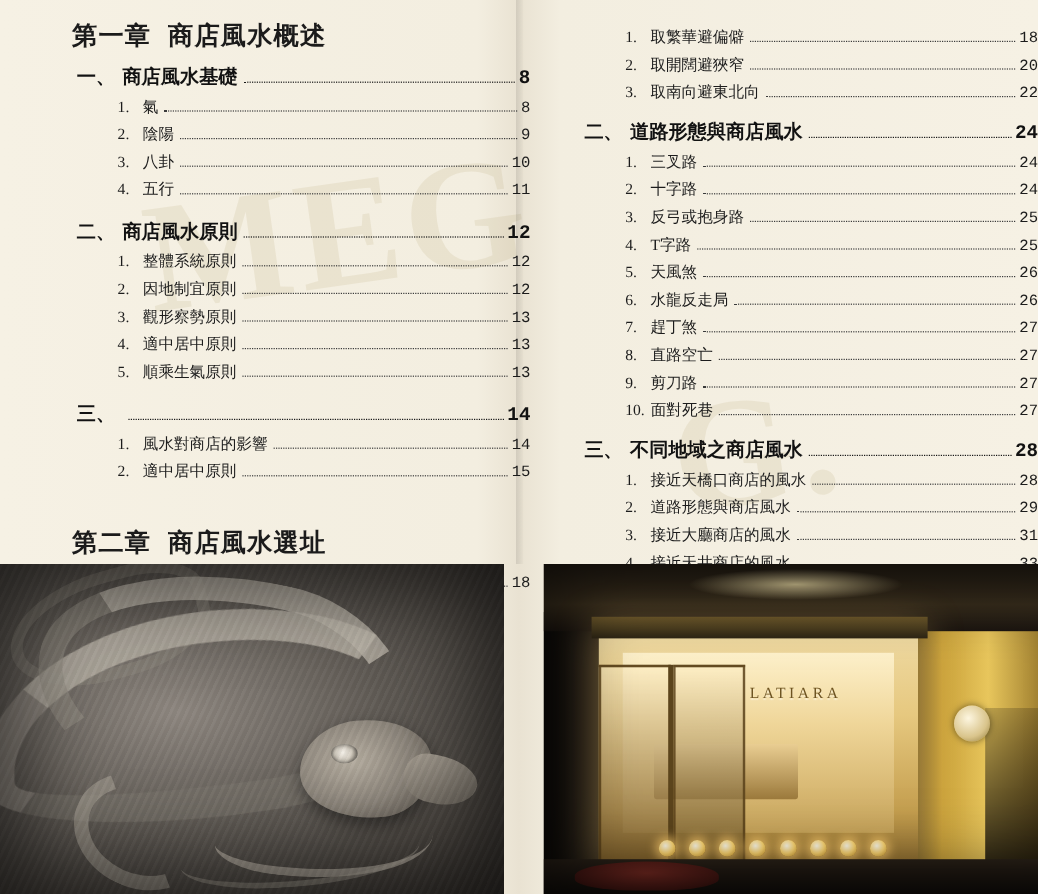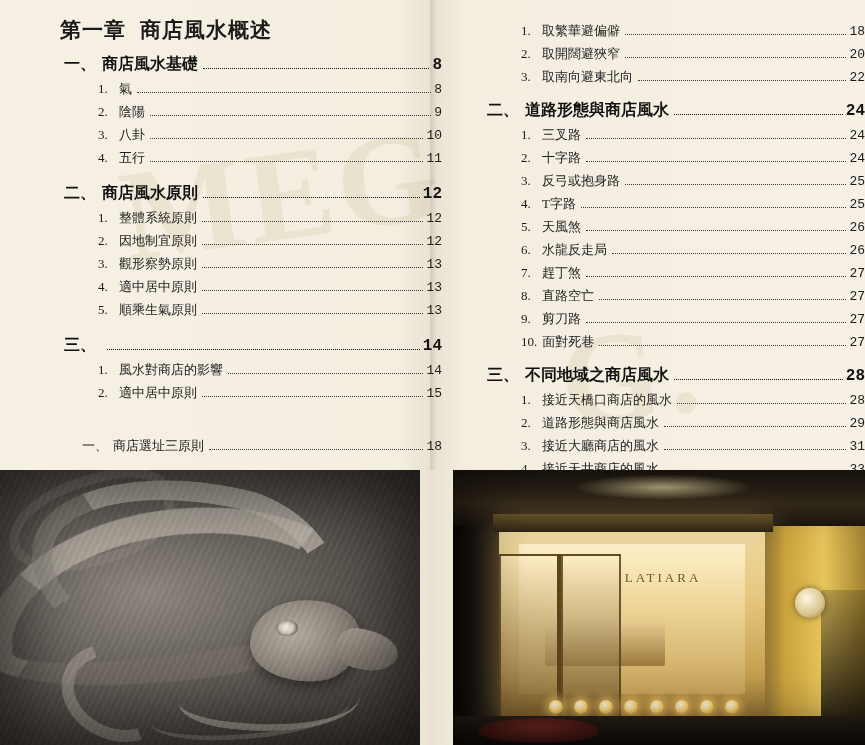--- a/index.html
+++ b/index.html
@@ -412,20 +412,23 @@
       </div>
       <div class="lvl2">
         <span class="num">2.</span>
         <span class="txt">適中居中原則</span>
         <span class="dots"></span>
         <span class="pg">15</span>
       </div>
 
       <div class="spacer-lg"></div>
 
+      <div class="chapter">
+        <span>第二章</span><span class="ch-sp"></span><span>商店風水選址</span>
+      </div>
 
       <div class="lvl2" style="margin-left:40px;">
         <span class="num">一、</span>
         <span class="txt">商店選址三原則</span>
         <span class="dots"></span>
         <span class="pg">18</span>
       </div>
 
     </div>
 

